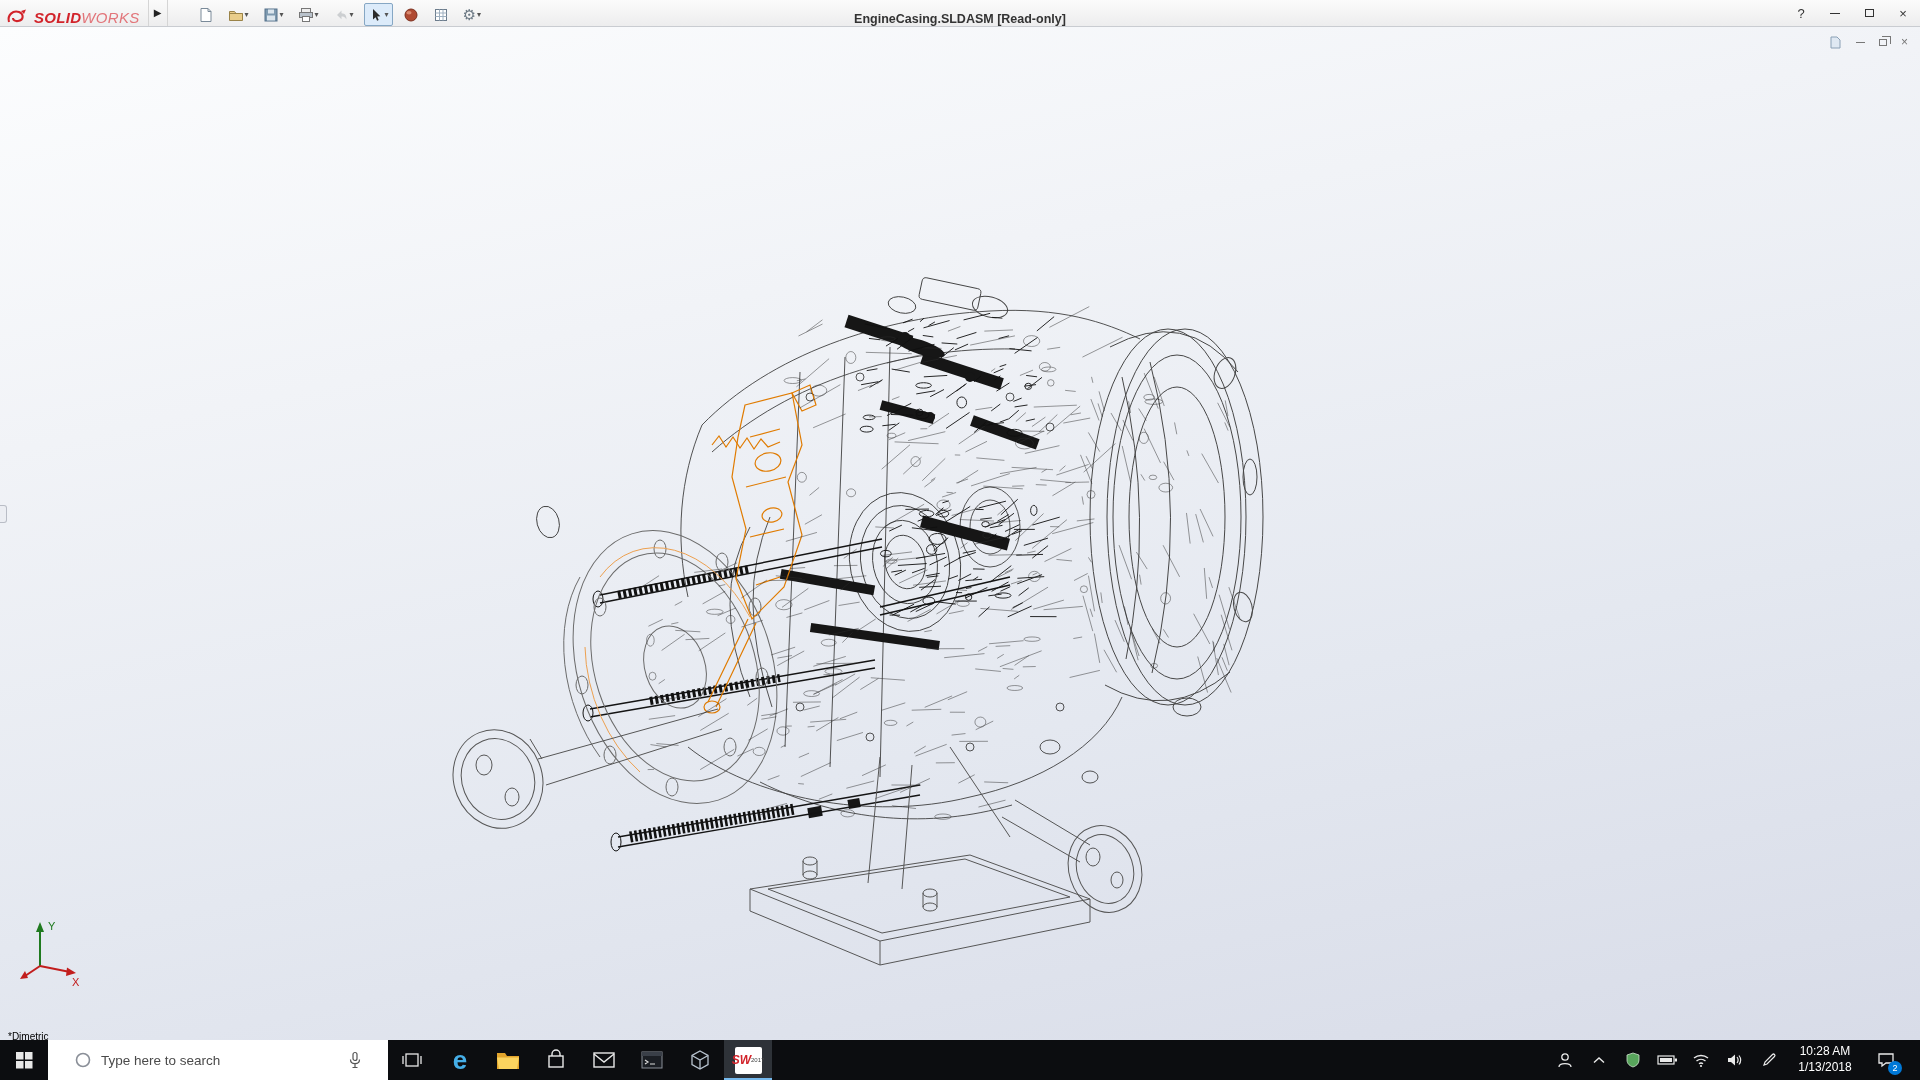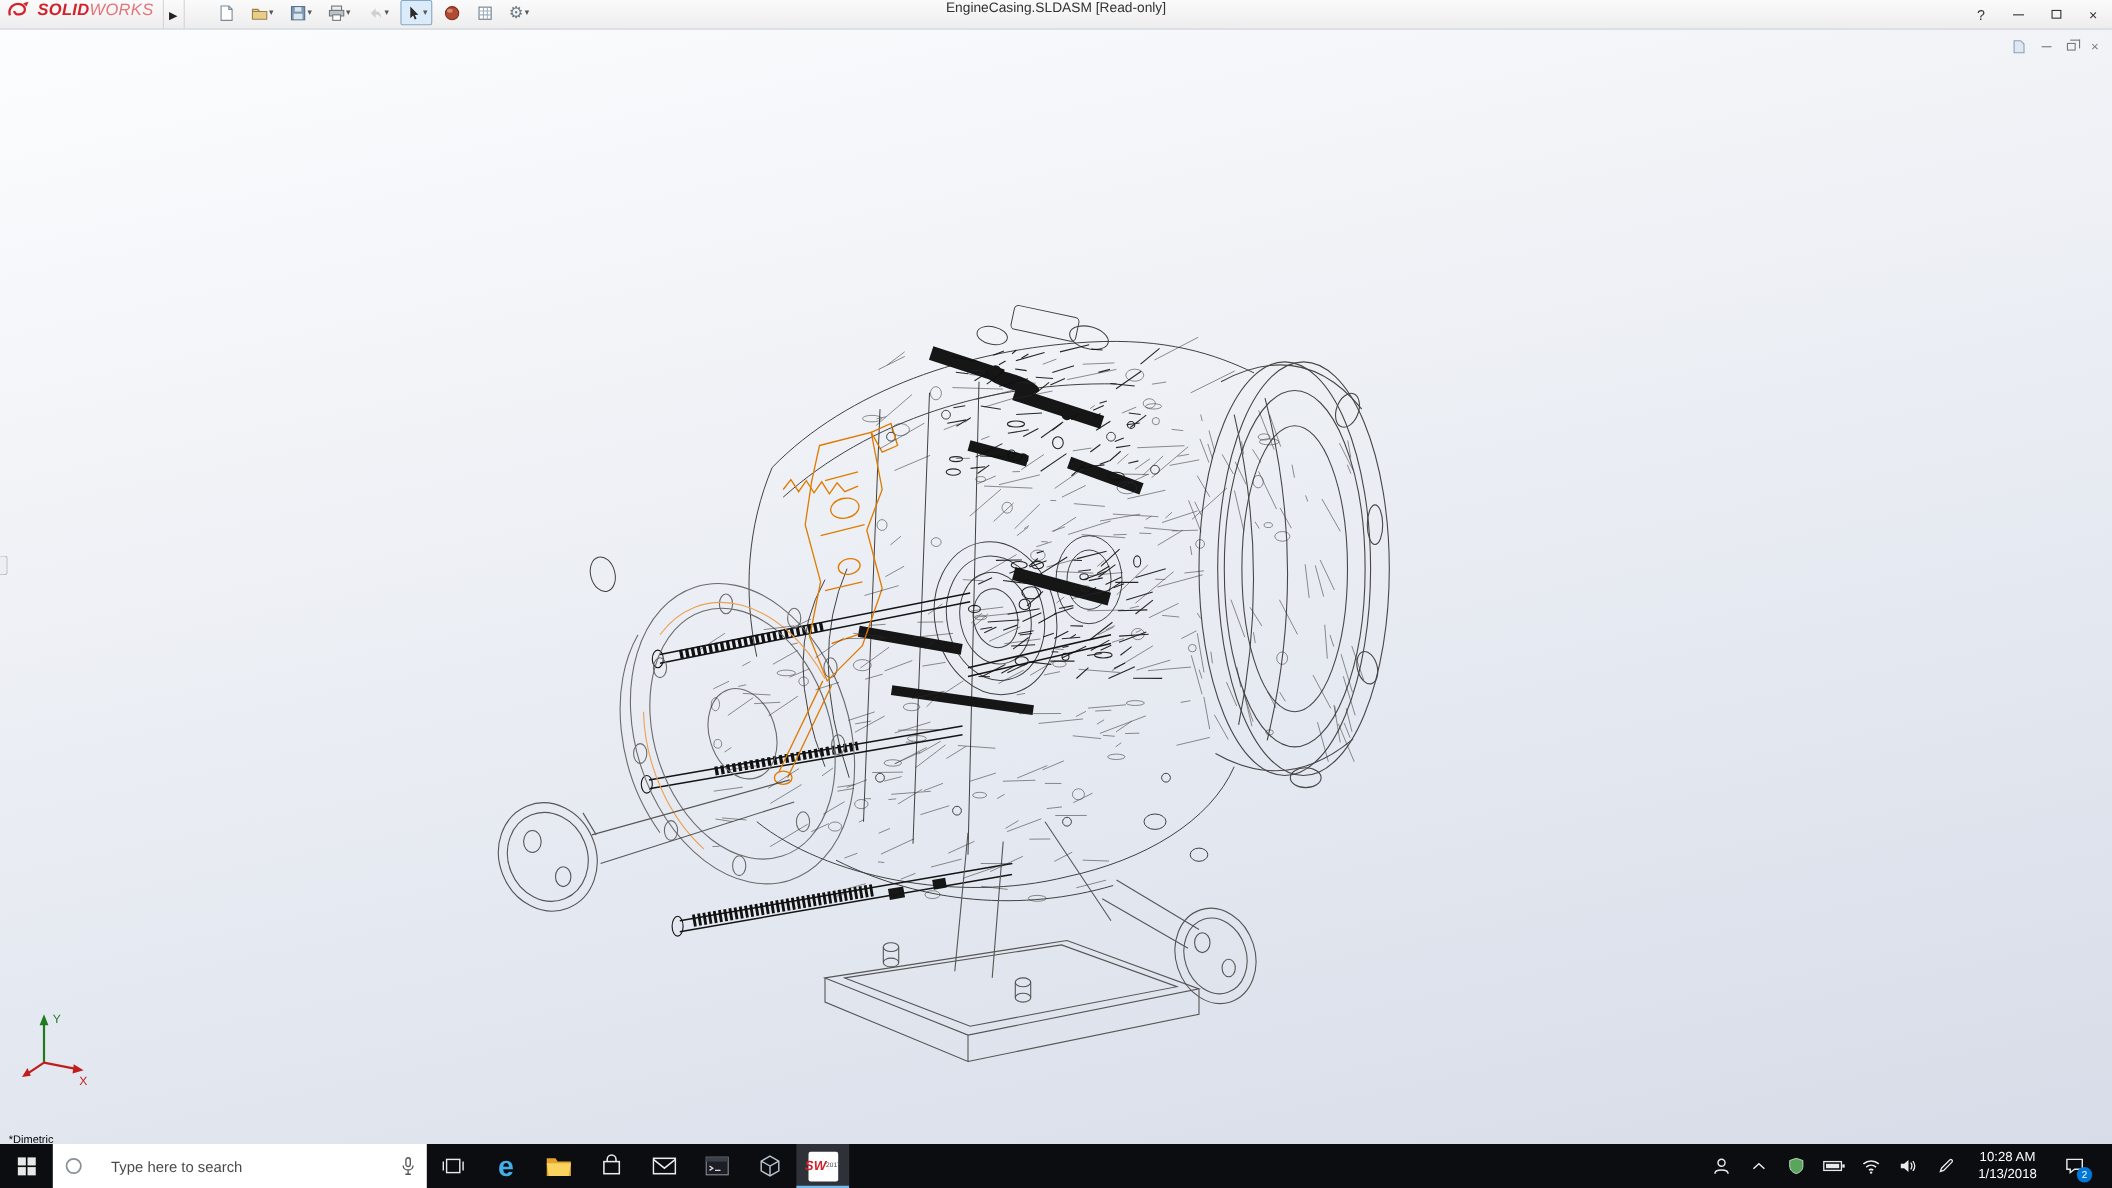--- a/index.html
+++ b/index.html
@@ -2,35 +2,35 @@
 <html><head>
 <meta charset="utf-8">
 <style>
   * { margin:0; padding:0; box-sizing:border-box; }
   html,body { width:1920px; height:1080px; overflow:hidden;
     font-family:"Liberation Sans", sans-serif; background:#e7eaf1; }
 
   
   .titlebar { position:absolute; top:0; left:0; width:1920px; height:27px;
     background:linear-gradient(#fbfbfb,#ededee); border-bottom:1px solid #c9ccd1;
-    display:flex; align-items:flex-start; }
+    display:flex; align-items:flex-end; }
   .logo { display:flex; align-items:center; gap:4px; padding:0 8px 0 6px; }
   .brand { font-size:15px; font-style:italic; letter-spacing:.3px; }
   .brand b { color:#d2232a; font-weight:700; }
   .brand span { color:#e2757a; font-weight:400; }
   .flyout { width:20px; height:27px; display:flex; align-items:center; justify-content:center;
     border-left:1px solid #d5d5d5; border-right:1px solid #d5d5d5; font-size:10px; color:#222; cursor:default; }
   .toolbar { display:flex; align-items:center; gap:6px; padding-left:26px; }
   .tb { display:inline-flex; align-items:center; gap:1px; height:23px; padding:0 3px;
     background:transparent; border:1px solid transparent; border-radius:2px; }
   .tb .arw { font-size:8px; color:#555; line-height:1; }
   .tb.disabled svg { opacity:.55; }
   .tb.active { background:#dcebfa; border-color:#86a7c4; }
   .gear-glyph { font-size:15px; color:#6d7a85; line-height:1; }
-  .doc-title { position:absolute; left:0; right:0; text-align:center; font-size:12.5px; color:#333; pointer-events:none; }
+  .doc-title { position:absolute; left:0; right:0; text-align:center; font-size:12.5px; color:#333; pointer-events:none;font-weight:bold; }
   .win-controls { margin-left:auto; display:flex; height:100%; }
   .wc { width:34px; height:100%; display:flex; align-items:center; justify-content:center;
     font-size:13px; color:#333; }
   .min-glyph { width:10px; height:1px; background:#333; display:inline-block; }
   .max-glyph { width:9px; height:8px; border:1px solid #333; display:inline-block; }
 
   
   .viewport { position:absolute; top:27px; left:0; width:1920px; height:1013px;
     background:linear-gradient(168deg,#fcfdfe 0%, #f1f3f7 30%, #e4e8f0 65%, #d8dce8 100%); }
   .doc-controls { position:absolute; top:8px; right:12px; display:flex; align-items:center; gap:14px; }
@@ -42,21 +42,21 @@
   .left-tab { position:absolute; left:0; top:478px; width:7px; height:18px; background:#eceef3;
     border:1px solid #b9bdc6; border-left:none; border-radius:0 3px 3px 0; }
   .model { position:absolute; left:450px; top:250px; width:840px; height:720px; }
   .triad { position:absolute; left:18px; bottom:50px; }
   .view-label { position:absolute; left:8px; bottom:-2px; font-size:10px; color:#000; }
 
   
   .taskbar { position:absolute; bottom:0; left:0; width:1920px; height:40px;
     background:#0c0d10; display:flex; align-items:stretch; color:#eaeaea; }
   .tb-start { width:48px; display:flex; align-items:center; justify-content:center; }
-  .tb-search { width:340px; background:#ffffff; display:flex; align-items:center; gap:25px; padding:0 10px; }
+  .tb-search { width:340px; background:#ffffff; display:flex; align-items:center; gap:9px; padding:0 26px; }
   .tb-search input { flex:1; border:none; outline:none; background:transparent;
     font-size:13.5px; color:#333; font-family:"Liberation Sans", sans-serif; }
   .tb-search input::placeholder { color:#4a4a4a; opacity:1; }
   .tb-app { width:48px; display:flex; align-items:center; justify-content:center; position:relative; }
   .tb-app.active { background:#2e3238; box-shadow:inset 0 -2px 0 #76b9ed; }
   .edge-e { font-size:26px; font-weight:700; color:#45aee8; line-height:1; }
   .sw-tile { width:27px; height:27px; background:#fff; border-radius:2px; display:flex;
     flex-direction:row; align-items:center; justify-content:center; line-height:1; }
   .sw-txt { color:#d2232a; font-weight:700; font-size:12px; font-style:italic; }
   .sw-year { color:#444; font-size:6px; }

